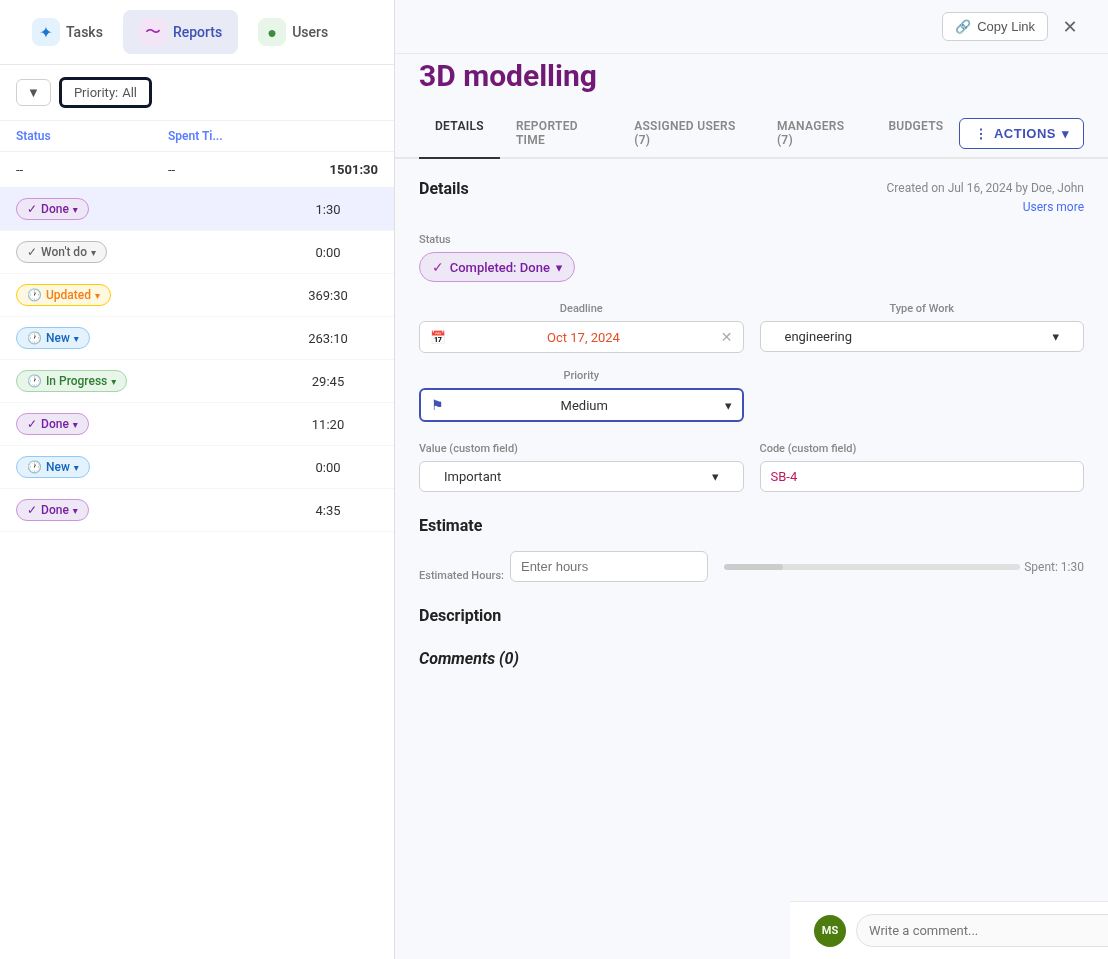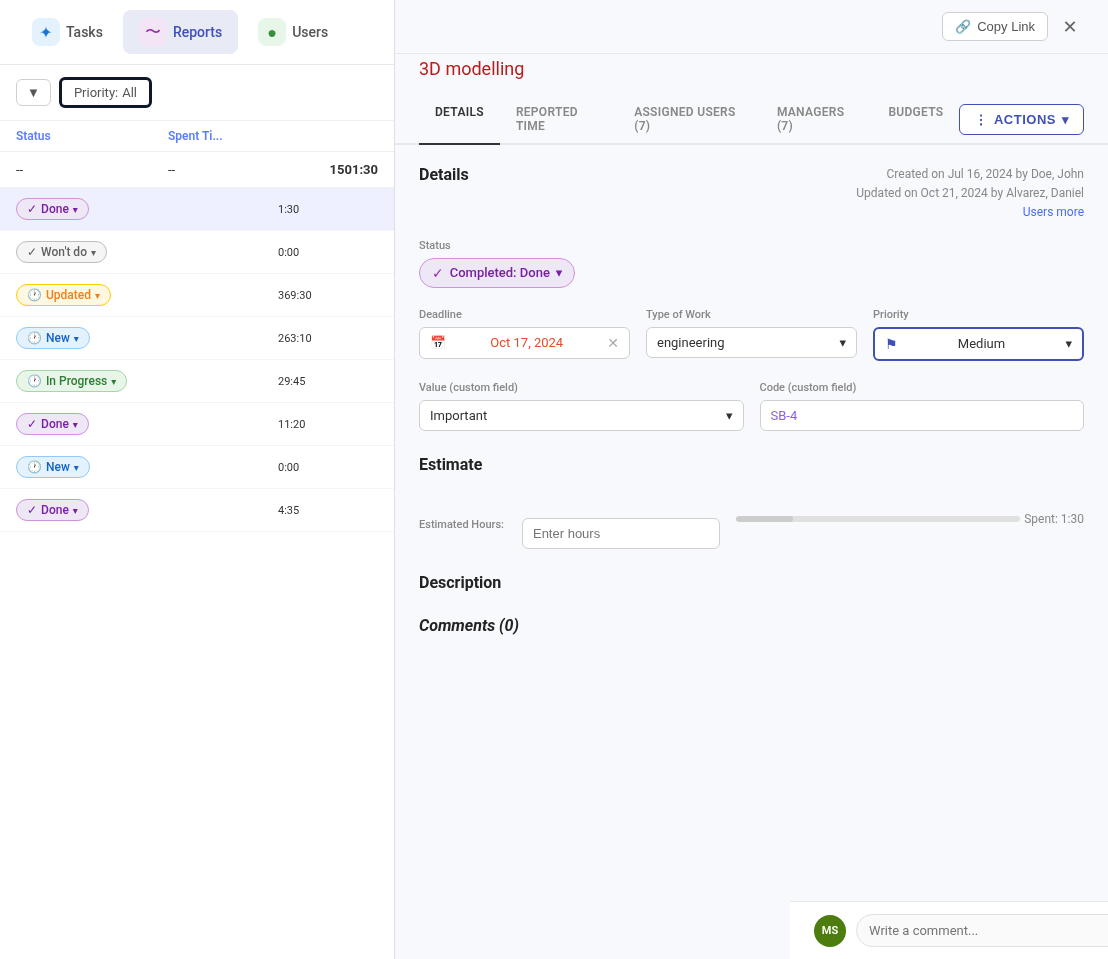--- a/index.html
+++ b/index.html
@@ -115,22 +115,22 @@
       white-space: nowrap;
     }
     .status-badge .arrow { font-size: 10px; }
     .badge-done { background: #ede7f6; color: #7b1fa2; border: 1px solid #ce93d8; }
     .badge-wont { background: #f5f5f5; color: #616161; border: 1px solid #bdbdbd; }
     .badge-planning { background: #fff8e1; color: #f57f17; border: 1px solid #ffcc02; }
     .badge-new { background: #e3f2fd; color: #1565c0; border: 1px solid #90caf9; }
     .badge-inprogress { background: #e8f5e9; color: #2e7d32; border: 1px solid #a5d6a7; }
 
     .spent-time {
-      text-align: left;
-      font-size: 11px;
+      text-align: center;
+      font-size: 13px;
       color: #333;
     }
 
     
     .right-panel {
       position: absolute;
       left: 395px; top: 0;
       width: 713px; height: 959px;
       background: #f8f9fc;
       overflow: hidden;
@@ -167,23 +167,23 @@
       padding: 16px 24px 4px;
       font-size: 12px;
       color: #888;
     }
     .breadcrumb span { color: #888; }
     .breadcrumb .sep { margin: 0 4px; }
     .breadcrumb .project { color: #888; }
 
     .page-title {
       padding: 4px 24px 16px;
-      font-size: 18px;
-      font-weight: 400;
-      color: #b91c1c;
+      font-size: 30px;
+      font-weight: 700;
+      color: #701a75;
     }
 
     .tabs-bar {
       display: flex;
       align-items: center;
       padding: 0 24px;
       border-bottom: 2px solid #e8e8e8;
       background: #f8f9fc;
       justify-content: space-between;
     }
@@ -259,43 +259,44 @@
       border-radius: 16px;
       font-size: 13px;
       font-weight: 500;
       color: #7b1fa2;
       cursor: pointer;
     }
     .status-check { color: #9c27b0; font-size: 14px; }
 
     .fields-grid {
       display: grid;
-      grid-template-columns: 1fr 1fr 1fr;
+      grid-template-columns: 1fr 1fr;
       gap: 16px;
       margin-bottom: 20px;
+      text-align: center;
     }
 
     .field-input {
       width: 100%;
       padding: 7px 10px;
       border: 1px solid #d0d0d0;
       border-radius: 6px;
       font-size: 13px;
-      color: #8b5cf6;
+      color: #be185d;
       background: #fff;
       display: flex; align-items: center; justify-content: space-between;
       cursor: pointer;
       position: relative;
     }
     .field-input.date { color: #e44d26; gap: 6px; }
     .clear-btn { color: #aaa; cursor: pointer; font-size: 14px; }
 
     .select-input {
       width: 100%;
-      padding: 7px 10px;
+      padding: 7px 24px;
       border: 1px solid #d0d0d0;
       border-radius: 6px;
       font-size: 13px;
       color: #333;
       background: #fff;
       display: flex; align-items: center; justify-content: space-between;
       cursor: pointer;
     }
 
     .priority-dropdown {
@@ -577,21 +578,20 @@
       <span>▾</span>
     </button>
   </div>
 
   <div class="content-area">
 
     <div class="details-header">
       <div class="section-title">Details</div>
       <div class="meta-info">
         <div>Created on Jul 16, 2024 by Doe, John</div>
-        <div>Updated on Oct 21, 2024 by Alvarez, Daniel</div>
         <div class="view-more">Users more</div>
       </div>
     </div>
 
     <div class="status-section">
       <div class="field-label">Status</div>
       <div class="status-done-badge">
         <span class="status-check">✓</span>
         <span>Completed: Done</span>
         <span>▾</span>
@@ -641,21 +641,21 @@
         <div class="field-label">Code (custom field)</div>
         <div class="field-input">
           <span>SB-4</span>
         </div>
       </div>
     </div>
 
     <div class="estimate-section">
       <div class="section-title">Estimate</div>
       <div class="estimate-row">
-        <div style="display:flex;align-items:flex-start;gap:18px;flex:1.2;margin-top:28px;">
+        <div style="display:flex;align-items:flex-end;gap:6px;flex:1.2;">
           <span class="field-label" style="white-space:nowrap;margin:0;">Estimated Hours:</span>
           <input type="text" class="estimate-input" style="flex: 1 1 0%;" placeholder="Enter hours">
         </div>
         <div class="estimate-progress">
           <div class="progress-bar-bg">
             <div class="progress-bar-fill" style="width:20%;"></div>
           </div>
           <span class="spent-label">Spent: 1:30</span>
         </div>
       </div>

